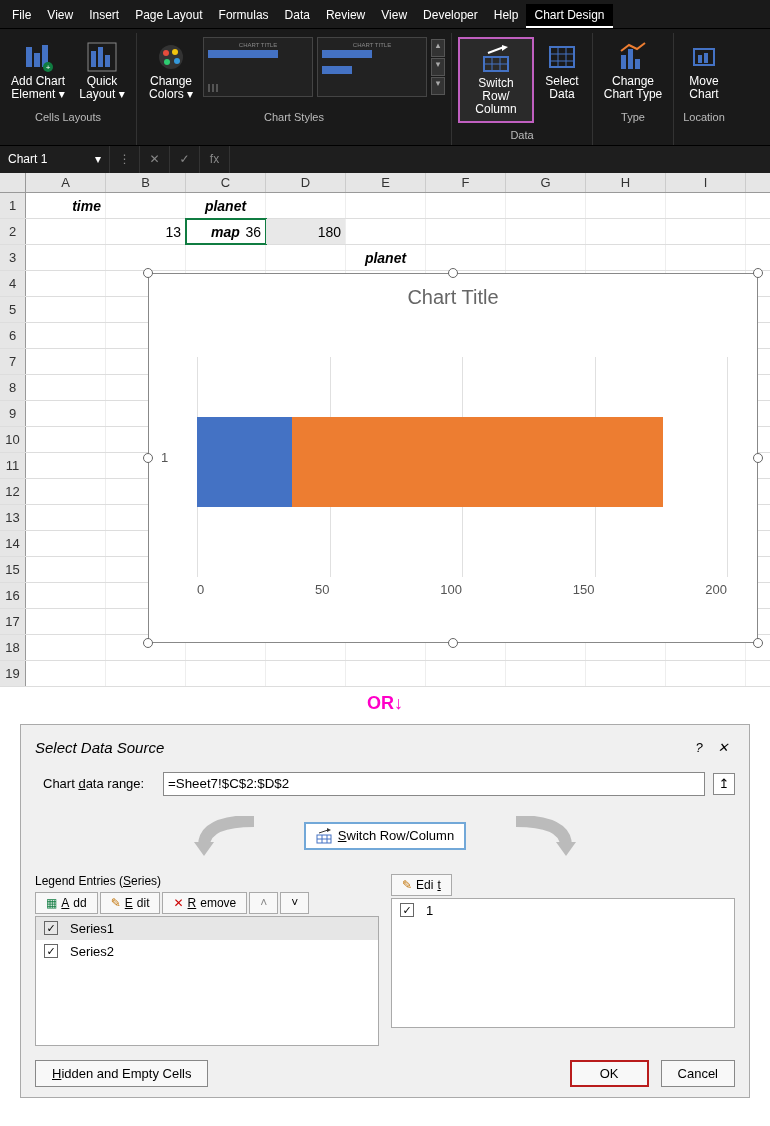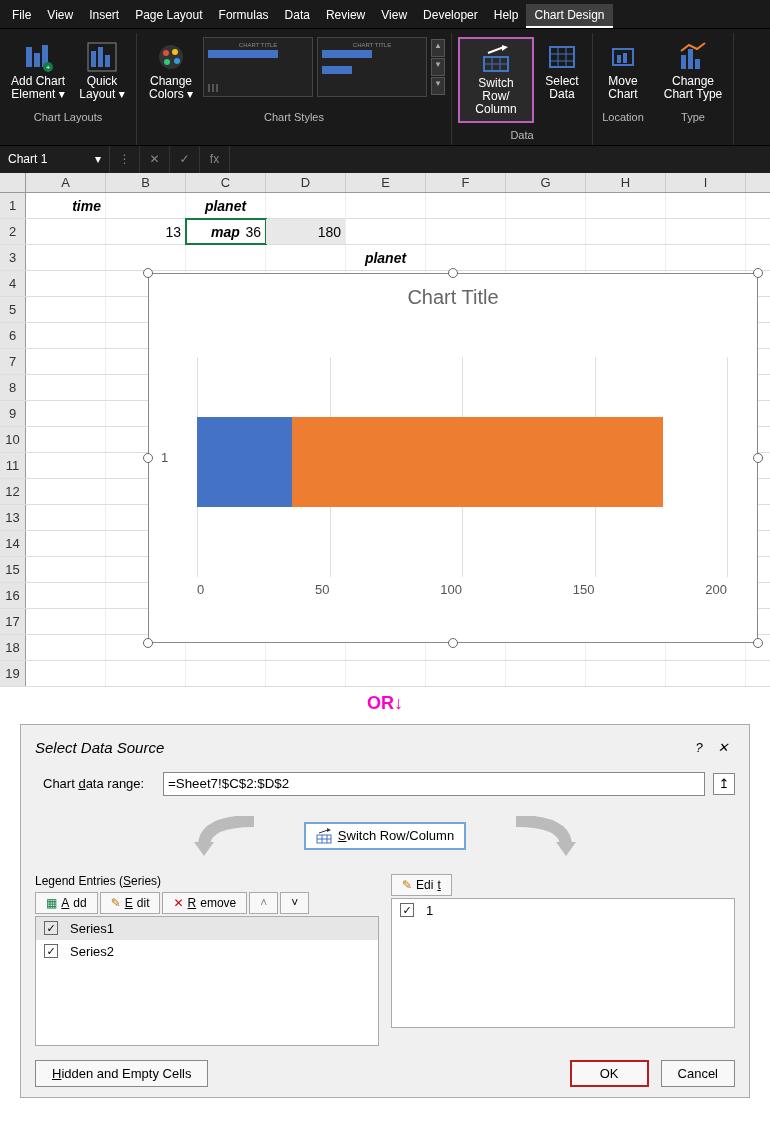--- a/index.html
+++ b/index.html
@@ -2,21 +2,21 @@
 <html><head>
 <meta charset="utf-8">
 <style>
   * { box-sizing: border-box; margin: 0; padding: 0; }
   body { font-family: "Segoe UI", Arial, sans-serif; font-size: 12px; background: #fff; color: #000; width: 770px; }
   
   
   .ribbon { background: #1a1a1a; color: #fff; }
   .tabs { display: flex; gap: 0; padding: 4px 0 0 4px; border-bottom: 1px solid #000; }
   .tab { padding: 4px 8px; font-size: 12px; cursor: pointer; white-space: nowrap; }
-  .tab.chartdesign { background: #404040; border-bottom: 2px solid #fff; }
+  .tab.chartdesign { background: #000000; border-bottom: 2px solid #fff; }
   .ribbon-body { display: flex; padding: 4px 0 0 0; }
   .rgroup { display: flex; flex-direction: column; align-items: center; padding: 0 6px 2px 6px; border-right: 1px solid #333; }
   .rgroup-buttons { display: flex; gap: 4px; align-items: flex-start; padding: 4px 0; }
   .rbtn { display: flex; flex-direction: column; align-items: center; gap: 2px; padding: 4px; cursor: pointer; text-align: center; line-height: 1.1; color: #fff; }
   .rbtn.selected { border: 2px solid #c05fc0; background: #2a2a2a; }
   .rbtn .icon { width: 32px; height: 32px; }
   .rgroup-label { font-size: 11px; color: #bbb; padding: 2px 0; }
   .style-thumb { width: 110px; height: 60px; background: #222; border: 1px solid #444; display: inline-flex; flex-direction: column; padding: 4px; gap:2px; }
   .style-thumb .bar { background: #4472c4; height: 8px; }
   .styles-wrap { display: flex; gap: 4px; align-items: center; }
@@ -125,21 +125,21 @@
         <div class="rbtn">
           <svg class="icon" viewBox="0 0 32 32">
               <rect x="2" y="2" width="28" height="28" fill="none" stroke="#888"></rect>
               <rect x="5" y="10" width="5" height="16" fill="#4472c4"></rect>
               <rect x="12" y="6" width="5" height="20" fill="#4472c4"></rect>
               <rect x="19" y="14" width="5" height="12" fill="#4472c4"></rect>
             </svg>
           <span style="white-space:pre-line;width:48px">Quick Layout ▾</span>
         </div>
       </div>
-      <div class="rgroup-label">Chart Layouts</div>
+      <div class="rgroup-label">Cells Layouts</div>
     </div>
 
     <div class="rgroup">
       <div class="rgroup-buttons">
         <div class="rbtn">
           <svg class="icon" viewBox="0 0 32 32">
               <circle cx="16" cy="16" r="12" fill="#333"></circle>
               <circle cx="11" cy="12" r="3" fill="#e74c3c"></circle>
               <circle cx="20" cy="11" r="3" fill="#f1c40f"></circle>
               <circle cx="22" cy="20" r="3" fill="#3498db"></circle>
@@ -193,47 +193,47 @@
               <line x1="4" y1="20" x2="28" y2="20" stroke="#4472c4"></line>
               <line x1="12" y1="6" x2="12" y2="26" stroke="#4472c4"></line>
               <line x1="20" y1="6" x2="20" y2="26" stroke="#4472c4"></line>
             </svg>
           <span style="white-space:pre-line;width:40px">Select Data</span>
         </div>
       </div>
       <div class="rgroup-label">Data</div>
     </div>
 
-    <div class="rgroup" style="border-right:none">
-      <div class="rgroup-buttons">
-        <div class="rbtn">
-          <svg class="icon" viewBox="0 0 32 32">
-              <rect x="6" y="8" width="20" height="16" fill="none" stroke="#4472c4" stroke-width="2"></rect>
-              <rect x="10" y="14" width="4" height="8" fill="#4472c4"></rect>
-              <rect x="16" y="12" width="4" height="10" fill="#4472c4"></rect>
-            </svg>
-          <span style="white-space:pre-line;width:40px">Move Chart</span>
-        </div>
-      </div>
-      <div class="rgroup-label">Location</div>
-    </div>
-
     <div class="rgroup">
       <div class="rgroup-buttons">
         <div class="rbtn">
           <svg class="icon" viewBox="0 0 32 32">
               <rect x="4" y="14" width="5" height="14" fill="#4472c4"></rect>
               <rect x="11" y="8" width="5" height="20" fill="#4472c4"></rect>
               <rect x="18" y="18" width="5" height="10" fill="#4472c4"></rect>
               <polyline points="4,10 12,4 20,8 28,2" fill="none" stroke="#ed7d31" stroke-width="2"></polyline>
             </svg>
           <span style="white-space:pre-line;width:60px">Change Chart Type</span>
         </div>
       </div>
       <div class="rgroup-label">Type</div>
+    </div>
+
+    <div class="rgroup" style="border-right:none">
+      <div class="rgroup-buttons">
+        <div class="rbtn">
+          <svg class="icon" viewBox="0 0 32 32">
+              <rect x="6" y="8" width="20" height="16" fill="none" stroke="#4472c4" stroke-width="2"></rect>
+              <rect x="10" y="14" width="4" height="8" fill="#4472c4"></rect>
+              <rect x="16" y="12" width="4" height="10" fill="#4472c4"></rect>
+            </svg>
+          <span style="white-space:pre-line;width:40px">Move Chart</span>
+        </div>
+      </div>
+      <div class="rgroup-label">Location</div>
     </div>
   </div>
 
   <div class="namebox-row">
     <div class="namebox">
       <span>Chart 1</span>
       <span class="drop">▾</span>
     </div>
     <div class="fxbtn">⋮</div>
     <div class="fxbtn">✕</div>

